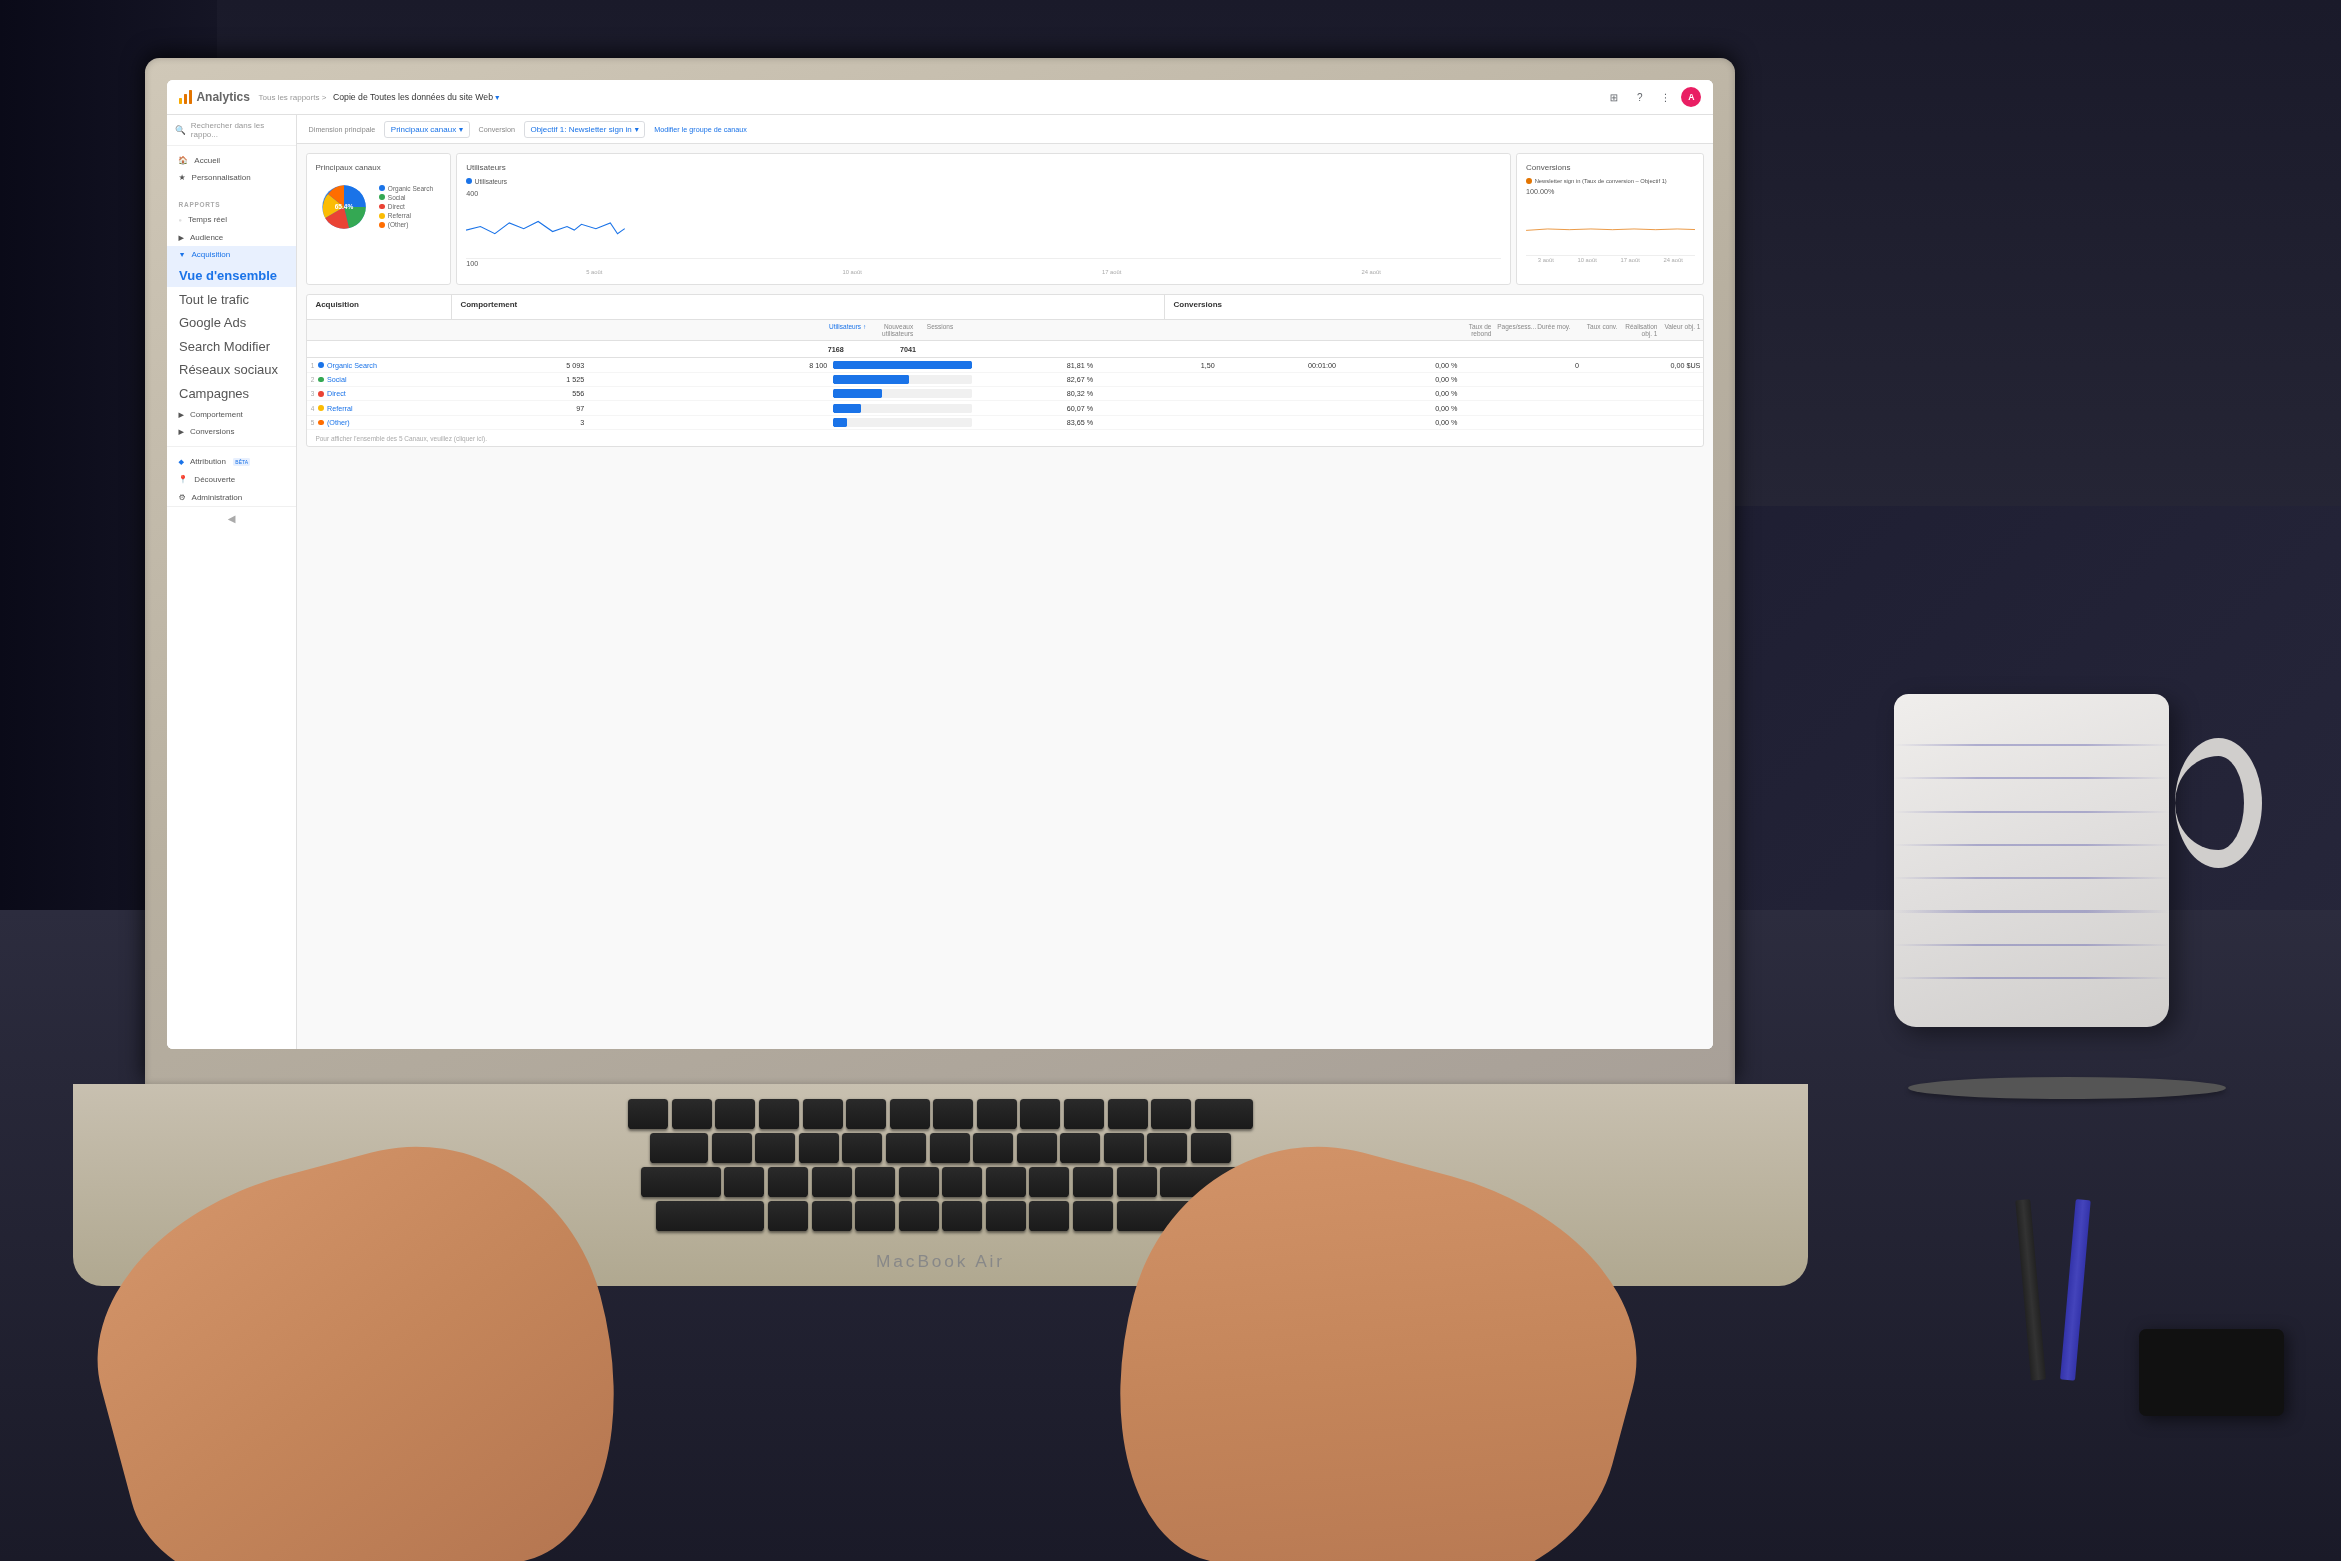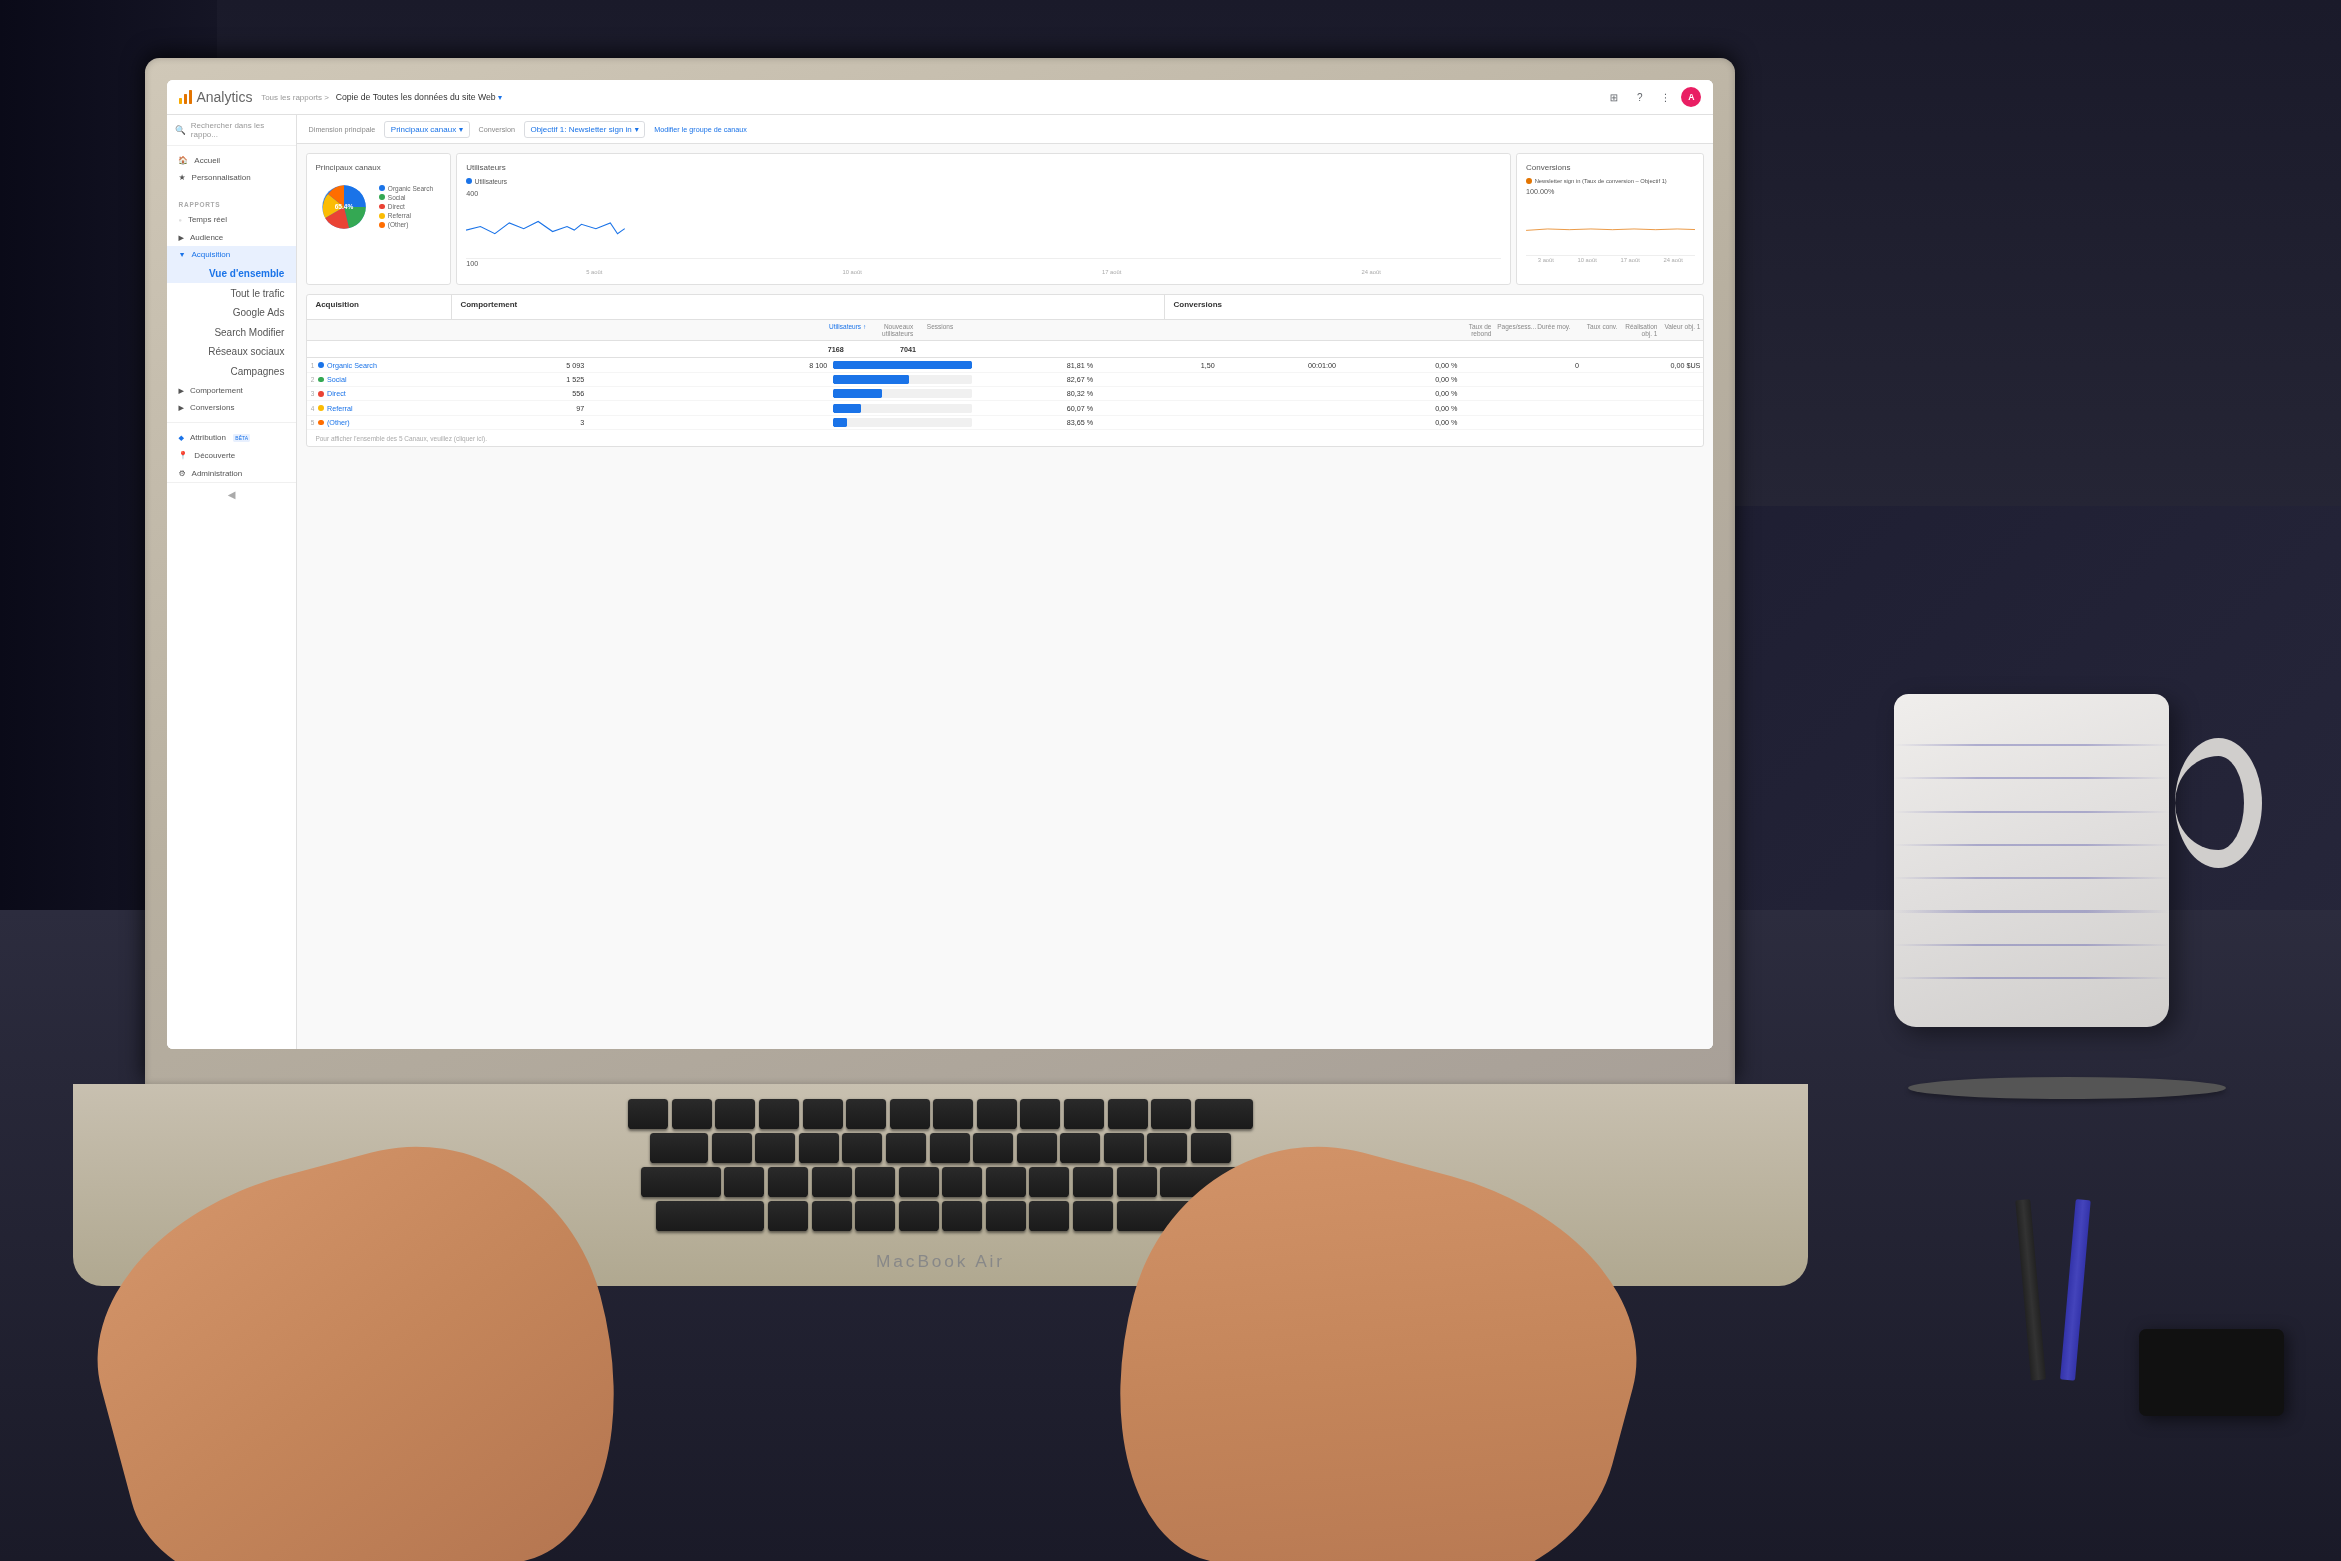--- a/index.html
+++ b/index.html
@@ -254,23 +254,23 @@
     .ga-logo-bar {
       width: 3.6px;
       border-radius: 0.7px;
     }
 
     .ga-logo-bar1 { height: 5.8px; background: #f9ab00; }
     .ga-logo-bar2 { height: 10px; background: #e37400; }
     .ga-logo-bar3 { height: 14.5px; background: #e37400; }
 
     .ga-title {
-      font-size: 14px;
+      font-size: 12px;
       color: #666;
-      font-weight: 400;
+      font-weight: 700;
     }
 
     .ga-breadcrumb {
       font-size: 8px;
       color: #999;
       flex: 1;
     }
 
     .ga-header-actions {
       display: flex;
@@ -361,23 +361,22 @@
       color: #555;
       cursor: pointer;
     }
 
     .ga-sidebar-item.active {
       color: #1a73e8;
       background: #e8f0fe;
     }
 
     .ga-sidebar-item.sub {
-      padding-left: 20px;
-      font-size: 10px;
-      justify-content: flex-end;
+      padding-left: 12px;
+      font-size: 13px;
     }
 
     .ga-sidebar-item.sub.active {
       color: #1a73e8;
       font-weight: 600;
       background: #e8f0fe;
     }
 
     
     .ga-main {

